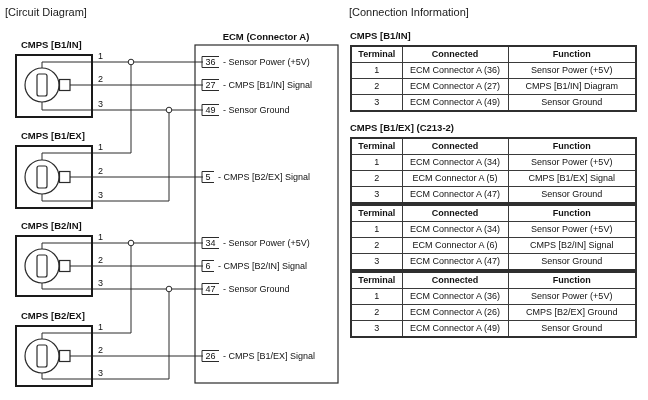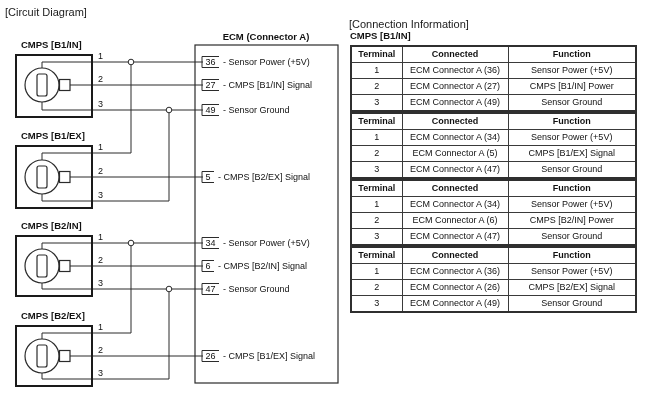--- a/index.html
+++ b/index.html
@@ -1,20 +1,20 @@
 <!DOCTYPE html>
 <html><head>
 <meta charset="utf-8">
 <style>
   html,body{margin:0;padding:0;background:#fff;}
   .page{position:relative;width:648px;height:400px;background:#fff;overflow:hidden;
         font-family:"Liberation Sans",sans-serif;color:#111;}
   .panel-title{position:absolute;font-size:11px;color:#1a1a1a;}
   #circuit-title{left:5px;top:6px;}
-  #info-title{left:349px;top:6px;margin-top:12px;}
+  #info-title{left:349px;top:6px;}
   .diagram-svg{position:absolute;left:0;top:0;}
   .svg-wire{stroke:#2b2b2b;stroke-width:1;fill:none;}
   .svg-boxthick{stroke:#1a1a1a;stroke-width:2;fill:none;}
   .svg-boxthin{stroke:#2b2b2b;stroke-width:1.2;fill:none;}
   .svg-pinbox{stroke:#2b2b2b;stroke-width:1;fill:none;}
   .svg-junction{stroke:#2b2b2b;stroke-width:1;fill:#fff;}
   .slabel{font:bold 9.5px "Liberation Sans",sans-serif;fill:#111;}
   .ecm-title{font:bold 9.5px "Liberation Sans",sans-serif;fill:#111;text-anchor:middle;}
   .pnum{font:9px "Liberation Sans",sans-serif;fill:#111;}
   .epin-num{font:9px "Liberation Sans",sans-serif;fill:#111;text-anchor:middle;}
@@ -154,32 +154,33 @@
           <th>Function</th>
         </tr>
         <tr>
           <td>1</td>
           <td>ECM Connector A (36)</td>
           <td>Sensor Power (+5V)</td>
         </tr>
         <tr>
           <td>2</td>
           <td>ECM Connector A (27)</td>
-          <td>CMPS [B1/IN] Power</td>
+          <td>CMPS [B1/IN] Diagram</td>
         </tr>
         <tr>
           <td>3</td>
           <td>ECM Connector A (49)</td>
           <td>Sensor Ground</td>
         </tr>
       </tbody>
         </table>
     </div>
 
     <div class="section">
+      <div class="section-heading">CMPS [B1/EX] (C213-2)</div>
       <table class="conn">
         <colgroup>
             <col class="col-terminal">
             <col class="col-connected">
             <col class="col-function">
           </colgroup>
         <tbody>
             <tr>
           <th>Terminal</th>
           <th>Connected</th>
@@ -218,21 +219,21 @@
           <th>Function</th>
         </tr>
         <tr>
           <td>1</td>
           <td>ECM Connector A (34)</td>
           <td>Sensor Power (+5V)</td>
         </tr>
         <tr>
           <td>2</td>
           <td>ECM Connector A (6)</td>
-          <td>CMPS [B2/IN] Power</td>
+          <td>CMPS [B2/IN] Signal</td>
         </tr>
         <tr>
           <td>3</td>
           <td>ECM Connector A (47)</td>
           <td>Sensor Ground</td>
         </tr>
       </tbody>
         </table>
     </div>
 
@@ -250,21 +251,21 @@
           <th>Function</th>
         </tr>
         <tr>
           <td>1</td>
           <td>ECM Connector A (36)</td>
           <td>Sensor Power (+5V)</td>
         </tr>
         <tr>
           <td>2</td>
           <td>ECM Connector A (26)</td>
-          <td>CMPS [B2/EX] Signal</td>
+          <td>CMPS [B2/EX] Ground</td>
         </tr>
         <tr>
           <td>3</td>
           <td>ECM Connector A (49)</td>
           <td>Sensor Ground</td>
         </tr>
       </tbody>
         </table>
     </div>
 

